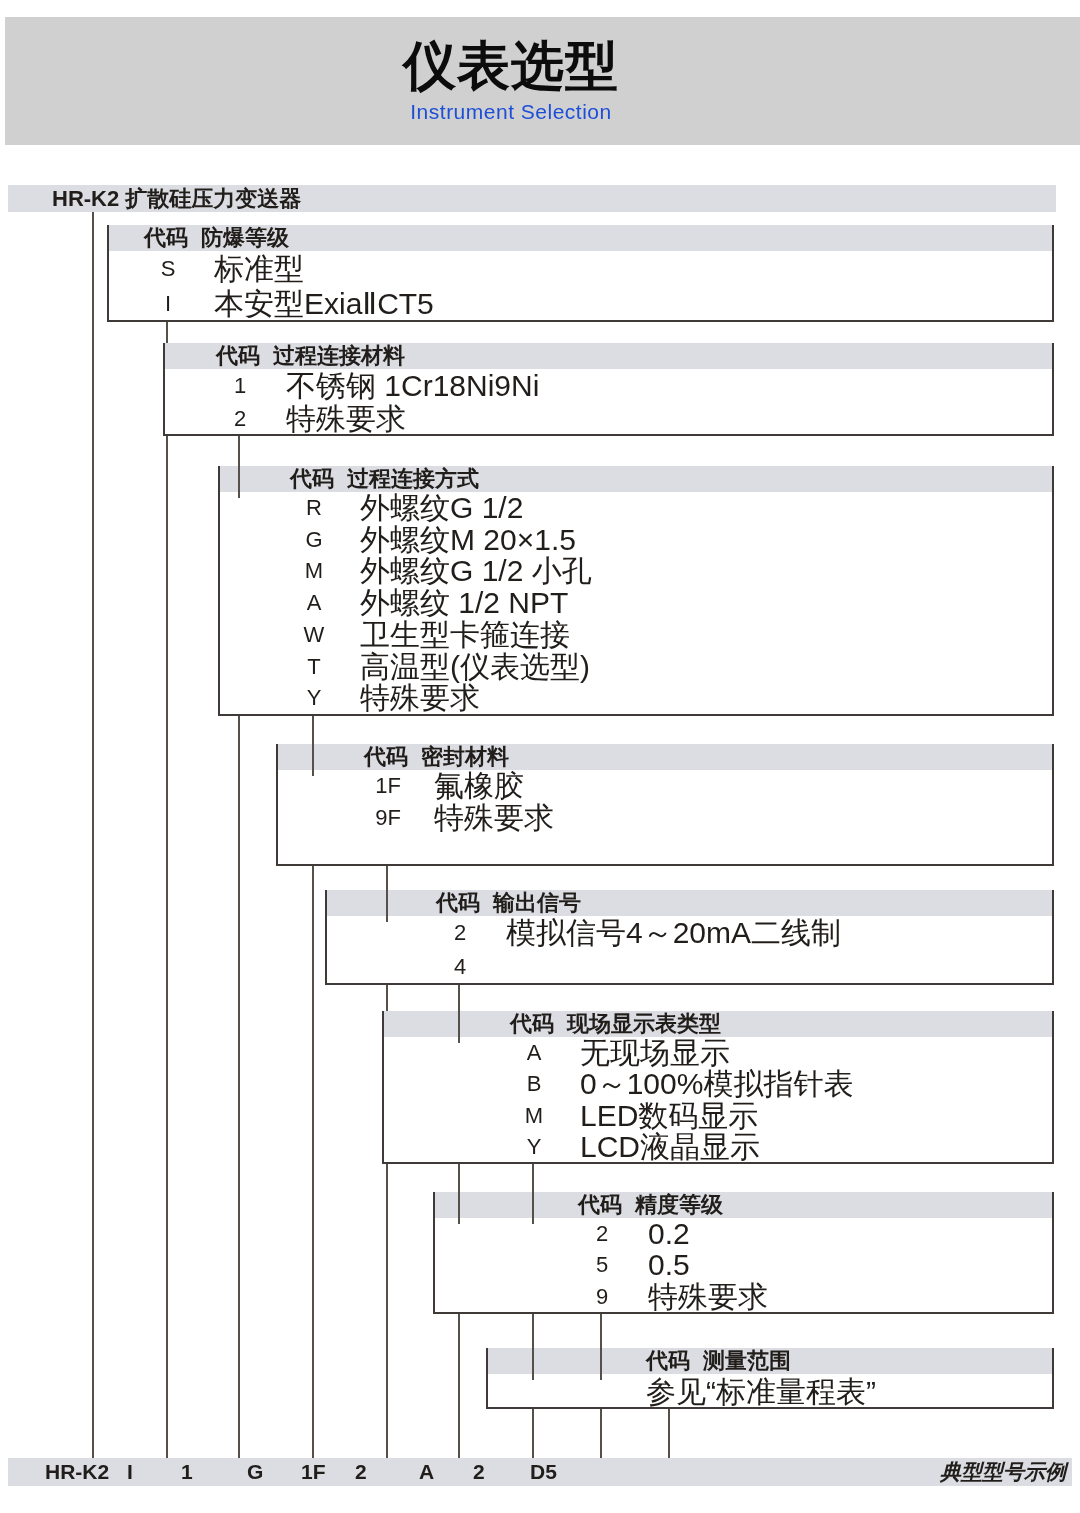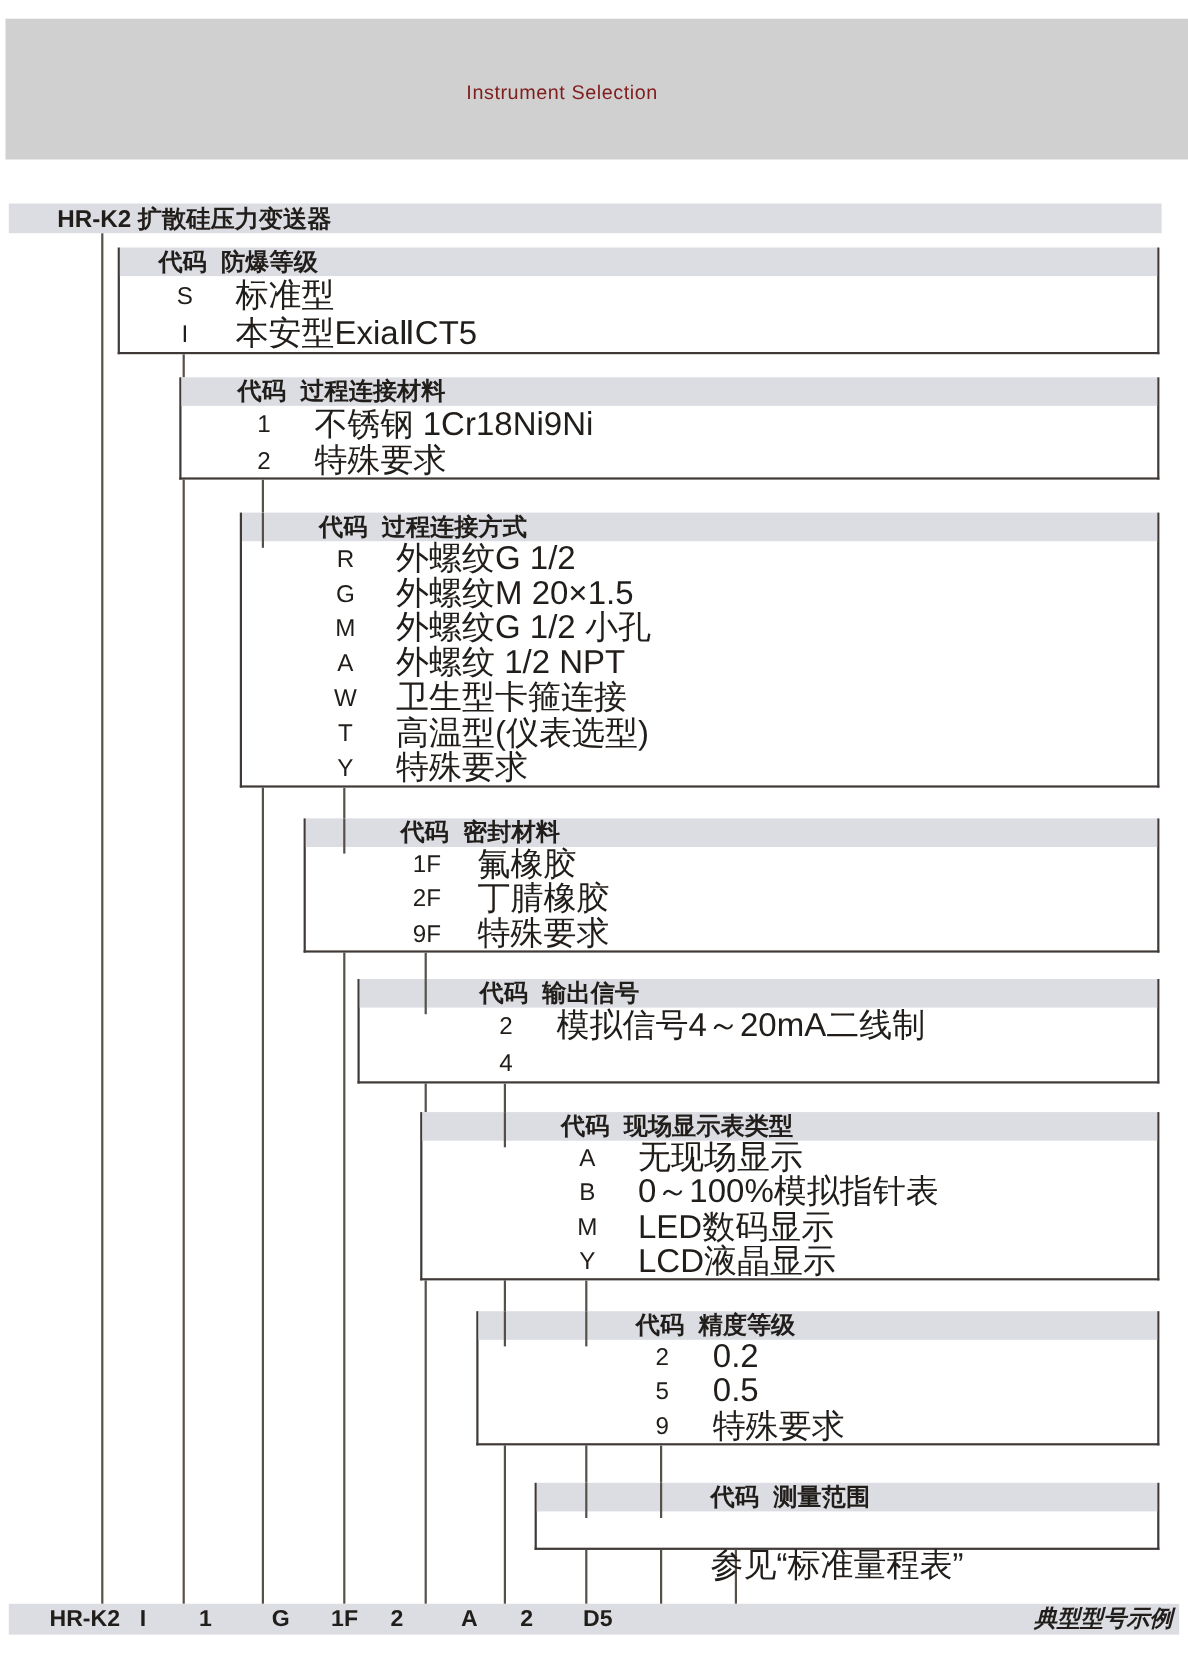--- a/index.html
+++ b/index.html
@@ -7,21 +7,21 @@
     position:relative; width:1080px; height:1513px; overflow:hidden;
     background:#ffffff; color:#211d1a;
     font-family:"Liberation Sans","DejaVu Sans",sans-serif;
   }
   .banner {
     position:absolute; left:5px; top:17px; width:1075px; height:128px;
     background:#d0d0d0; box-sizing:border-box; padding-right:63px;
     display:flex; flex-direction:column; align-items:center; justify-content:center;
   }
   .banner h1 { margin:0; font-size:53px; font-weight:900; letter-spacing:1px; color:#0c0c0c; line-height:1.05; }
-  .banner .subtitle { margin-top:7px; font-size:18px; font-weight:400; color:#7f1d1d; letter-spacing:0.5px; }
+  .banner .subtitle { margin-top:7px; font-size:21px; font-weight:400; color:#1d4ed8; letter-spacing:0.5px; }
   .product-bar {
     position:absolute; left:8px; top:185px; width:1048px; height:27px;
     background:#dbdde2; box-sizing:border-box; padding-left:44px;
     display:flex; align-items:center; font-size:22px; font-weight:600; z-index:4;
   }
   .stem { position:absolute; width:2px; background:#56504b; z-index:1; }
   .stem-over { position:absolute; width:2px; background:#56504b; z-index:6; }
   .sec {
     position:absolute; background:#ffffff; box-sizing:border-box;
     border:2px solid #3f3a37; border-top:none; z-index:3;
@@ -41,20 +41,21 @@
   }
   .model-code { position:absolute; top:0; line-height:28px; font-size:21px; font-weight:600; white-space:nowrap; }
   .model-note { position:absolute; right:6px; top:0; line-height:28px; font-size:21px; font-weight:600;font-style:italic; }
 </style>
 </head>
 <body>
 
 <div class="page">
 
   <header class="banner">
+    <h1>仪表选型</h1>
     <div class="subtitle">Instrument Selection</div>
   </header>
 
   <div class="product-bar">
     <span>HR-K2 扩散硅压力变送器</span>
   </div>
 
   <div id="diagram">
       <div class="stem" style="left: 92px; top: 212px; height: 1246px;"></div>
       <div class="stem" style="left: 166px; top: 322px; height: 1136px;"></div>
@@ -137,24 +138,20 @@
         <div class="sec-head" style="padding-left: 86px;">
           <span class="code-word">代码</span>
           <span class="sec-name">密封材料</span>
         </div>
         <div class="sec-body">
           <div class="sec-row" style="height: 32px; line-height: 32px;">
             <span class="code" style="left: 110px;">1F</span>
             <span class="desc" style="left: 156px;">氟橡胶</span>
           </div>
           <div class="sec-row" style="height: 32px; line-height: 32px;">
-            <span class="code" style="left: 110px;">2F</span>
-            <span class="desc" style="left: 156px;">丁腈橡胶</span>
-          </div>
-          <div class="sec-row" style="height: 32px; line-height: 32px;">
             <span class="code" style="left: 110px;">9F</span>
             <span class="desc" style="left: 156px;">特殊要求</span>
           </div>
         </div>
       </div>
       <div class="sec" style="left: 325px; top: 890px; width: 729px; height: 95px;">
         <div class="sec-head" style="padding-left: 109px;">
           <span class="code-word">代码</span>
           <span class="sec-name">输出信号</span>
         </div>
@@ -211,21 +208,21 @@
             <span class="desc" style="left: 213px;">特殊要求</span>
           </div>
         </div>
       </div>
       <div class="sec" style="left: 486px; top: 1348px; width: 568px; height: 61px;">
         <div class="sec-head" style="padding-left: 158px;">
           <span class="code-word">代码</span>
           <span class="sec-name">测量范围</span>
         </div>
         <div class="sec-body">
-          <div class="sec-row" style="height: 35px; line-height: 35px; margin-top: 32px;">
+          <div class="sec-row" style="height: 35px; line-height: 35px;">
             <span class="desc" style="left: 158px;">参见“标准量程表”</span>
           </div>
         </div>
       </div>
       <div class="stem-over" style="left: 238px; top: 466px; height: 32px;"></div>
       <div class="stem-over" style="left: 312px; top: 744px; height: 32px;"></div>
       <div class="stem-over" style="left: 386px; top: 890px; height: 32px;"></div>
       <div class="stem-over" style="left: 458px; top: 1011px; height: 32px;"></div>
       <div class="stem-over" style="left: 458px; top: 1192px; height: 32px;"></div>
       <div class="stem-over" style="left: 532px; top: 1192px; height: 32px;"></div>

